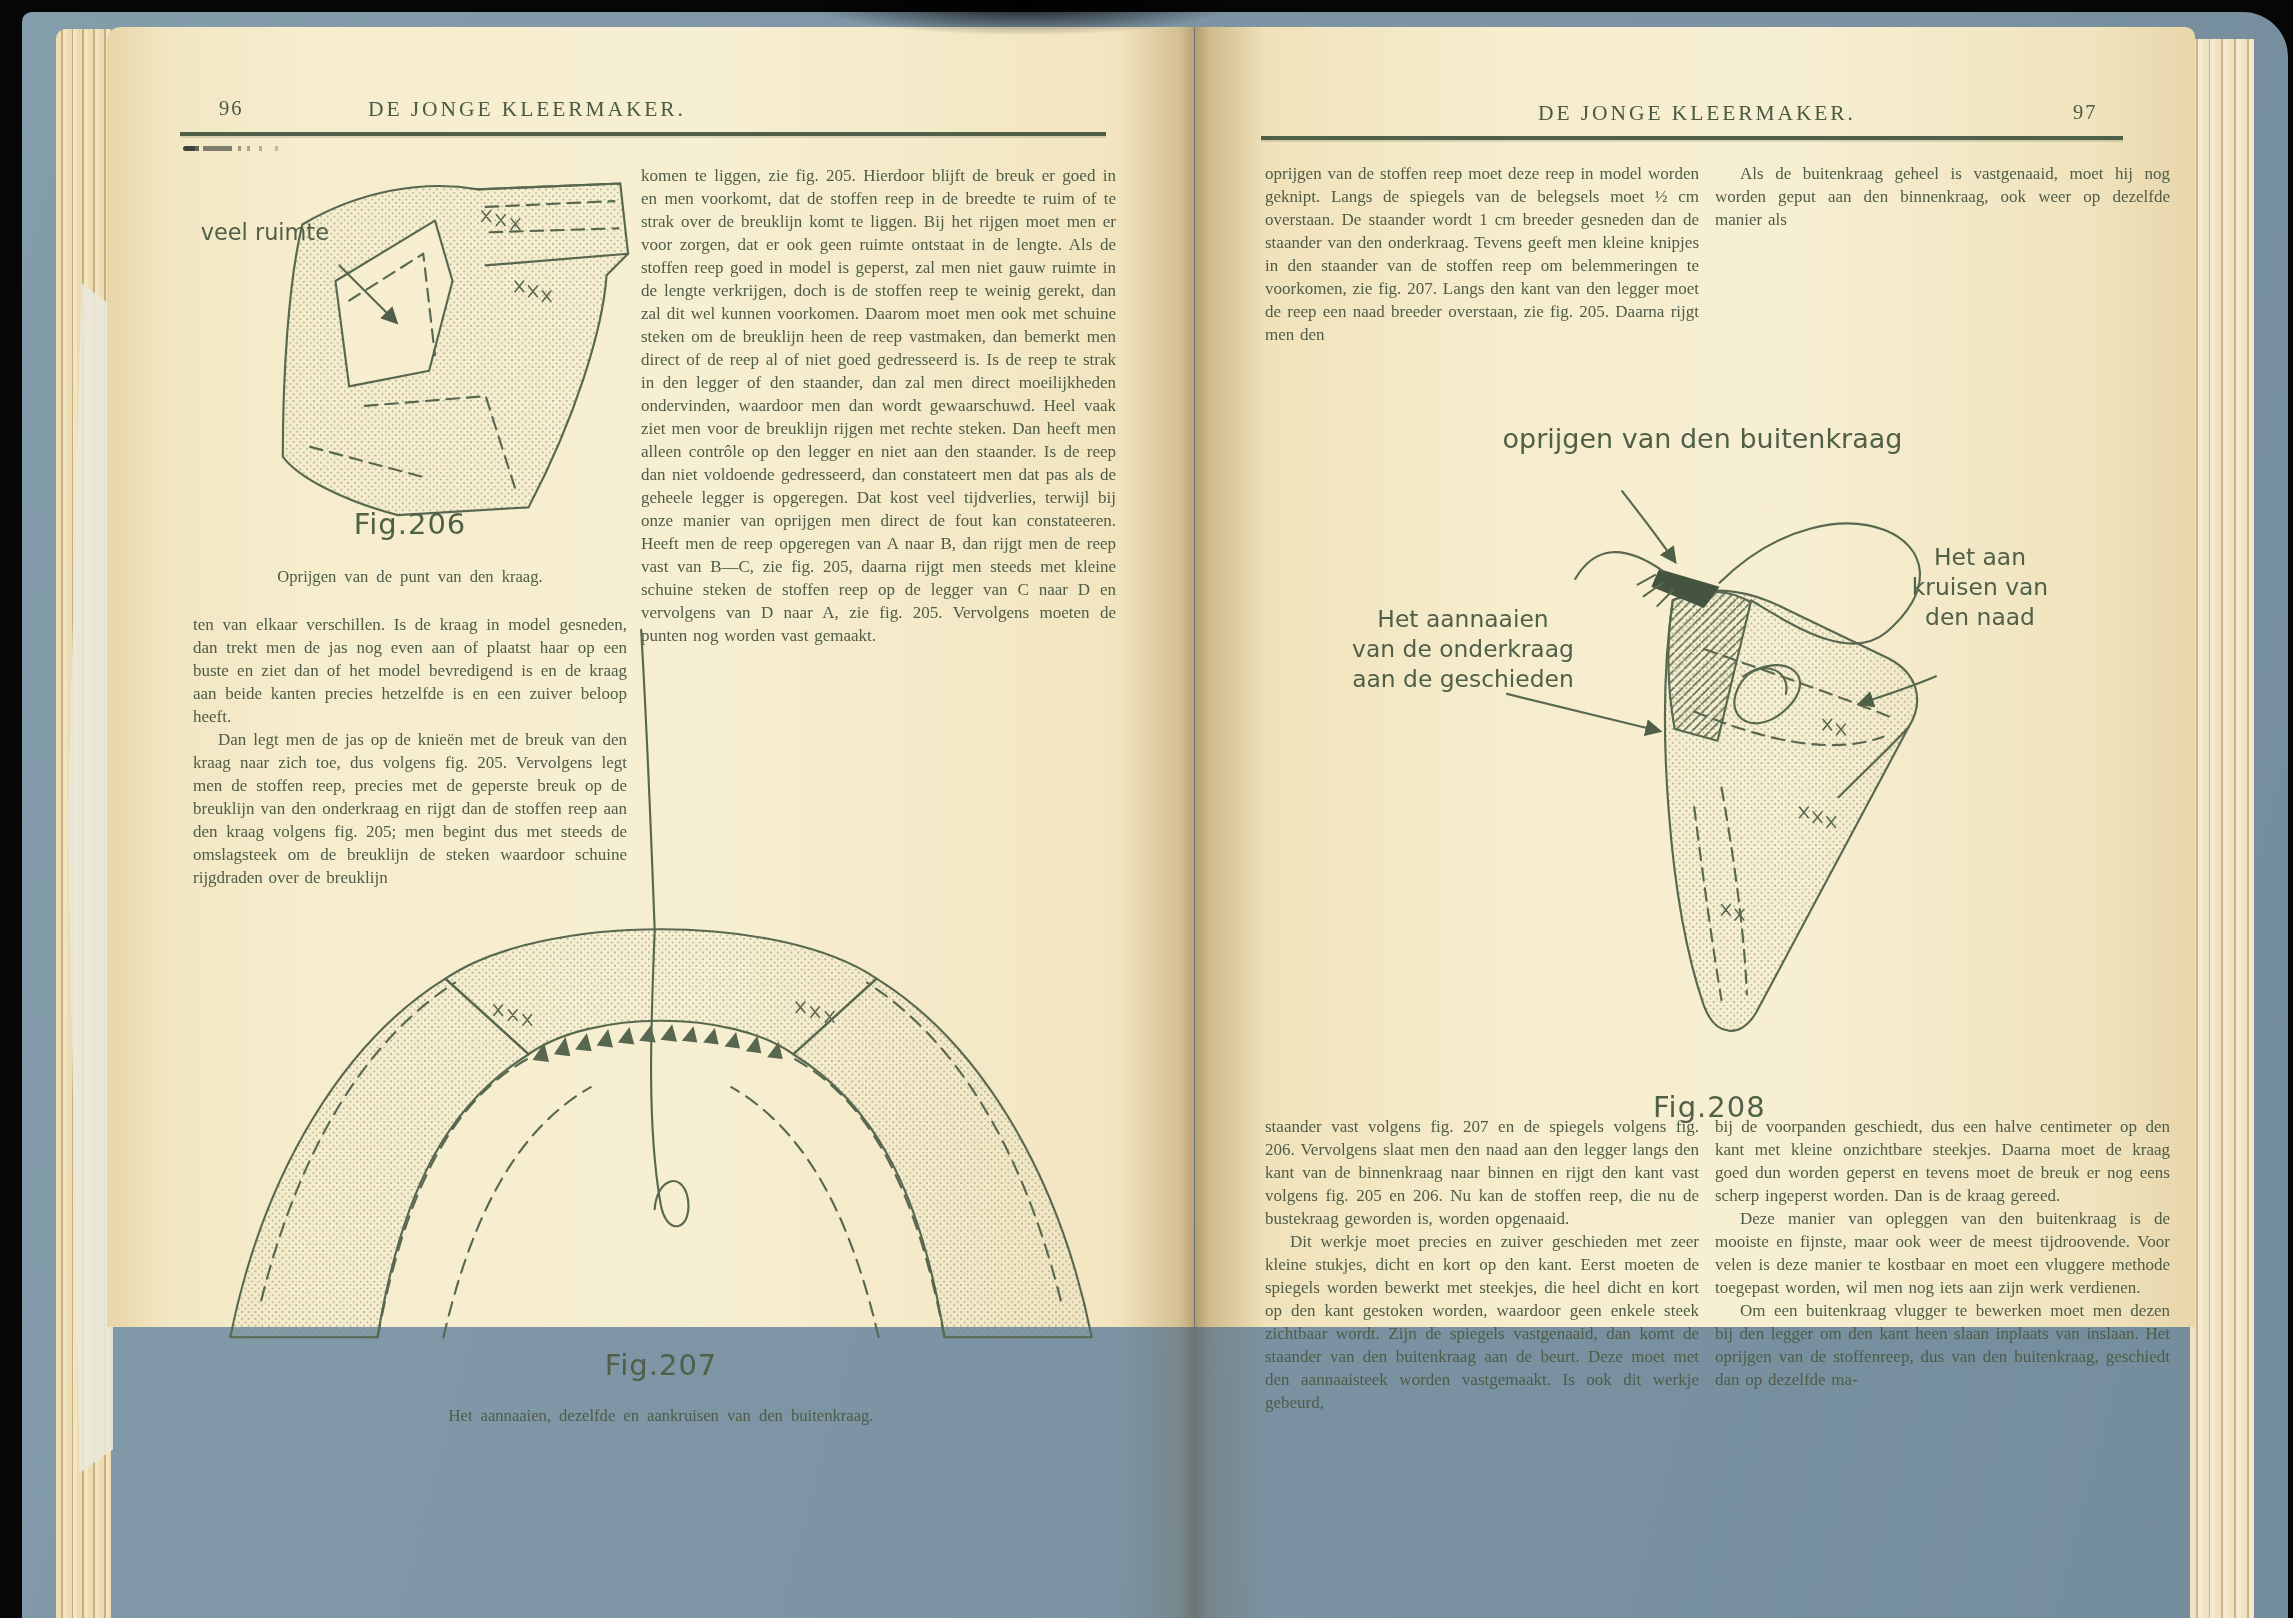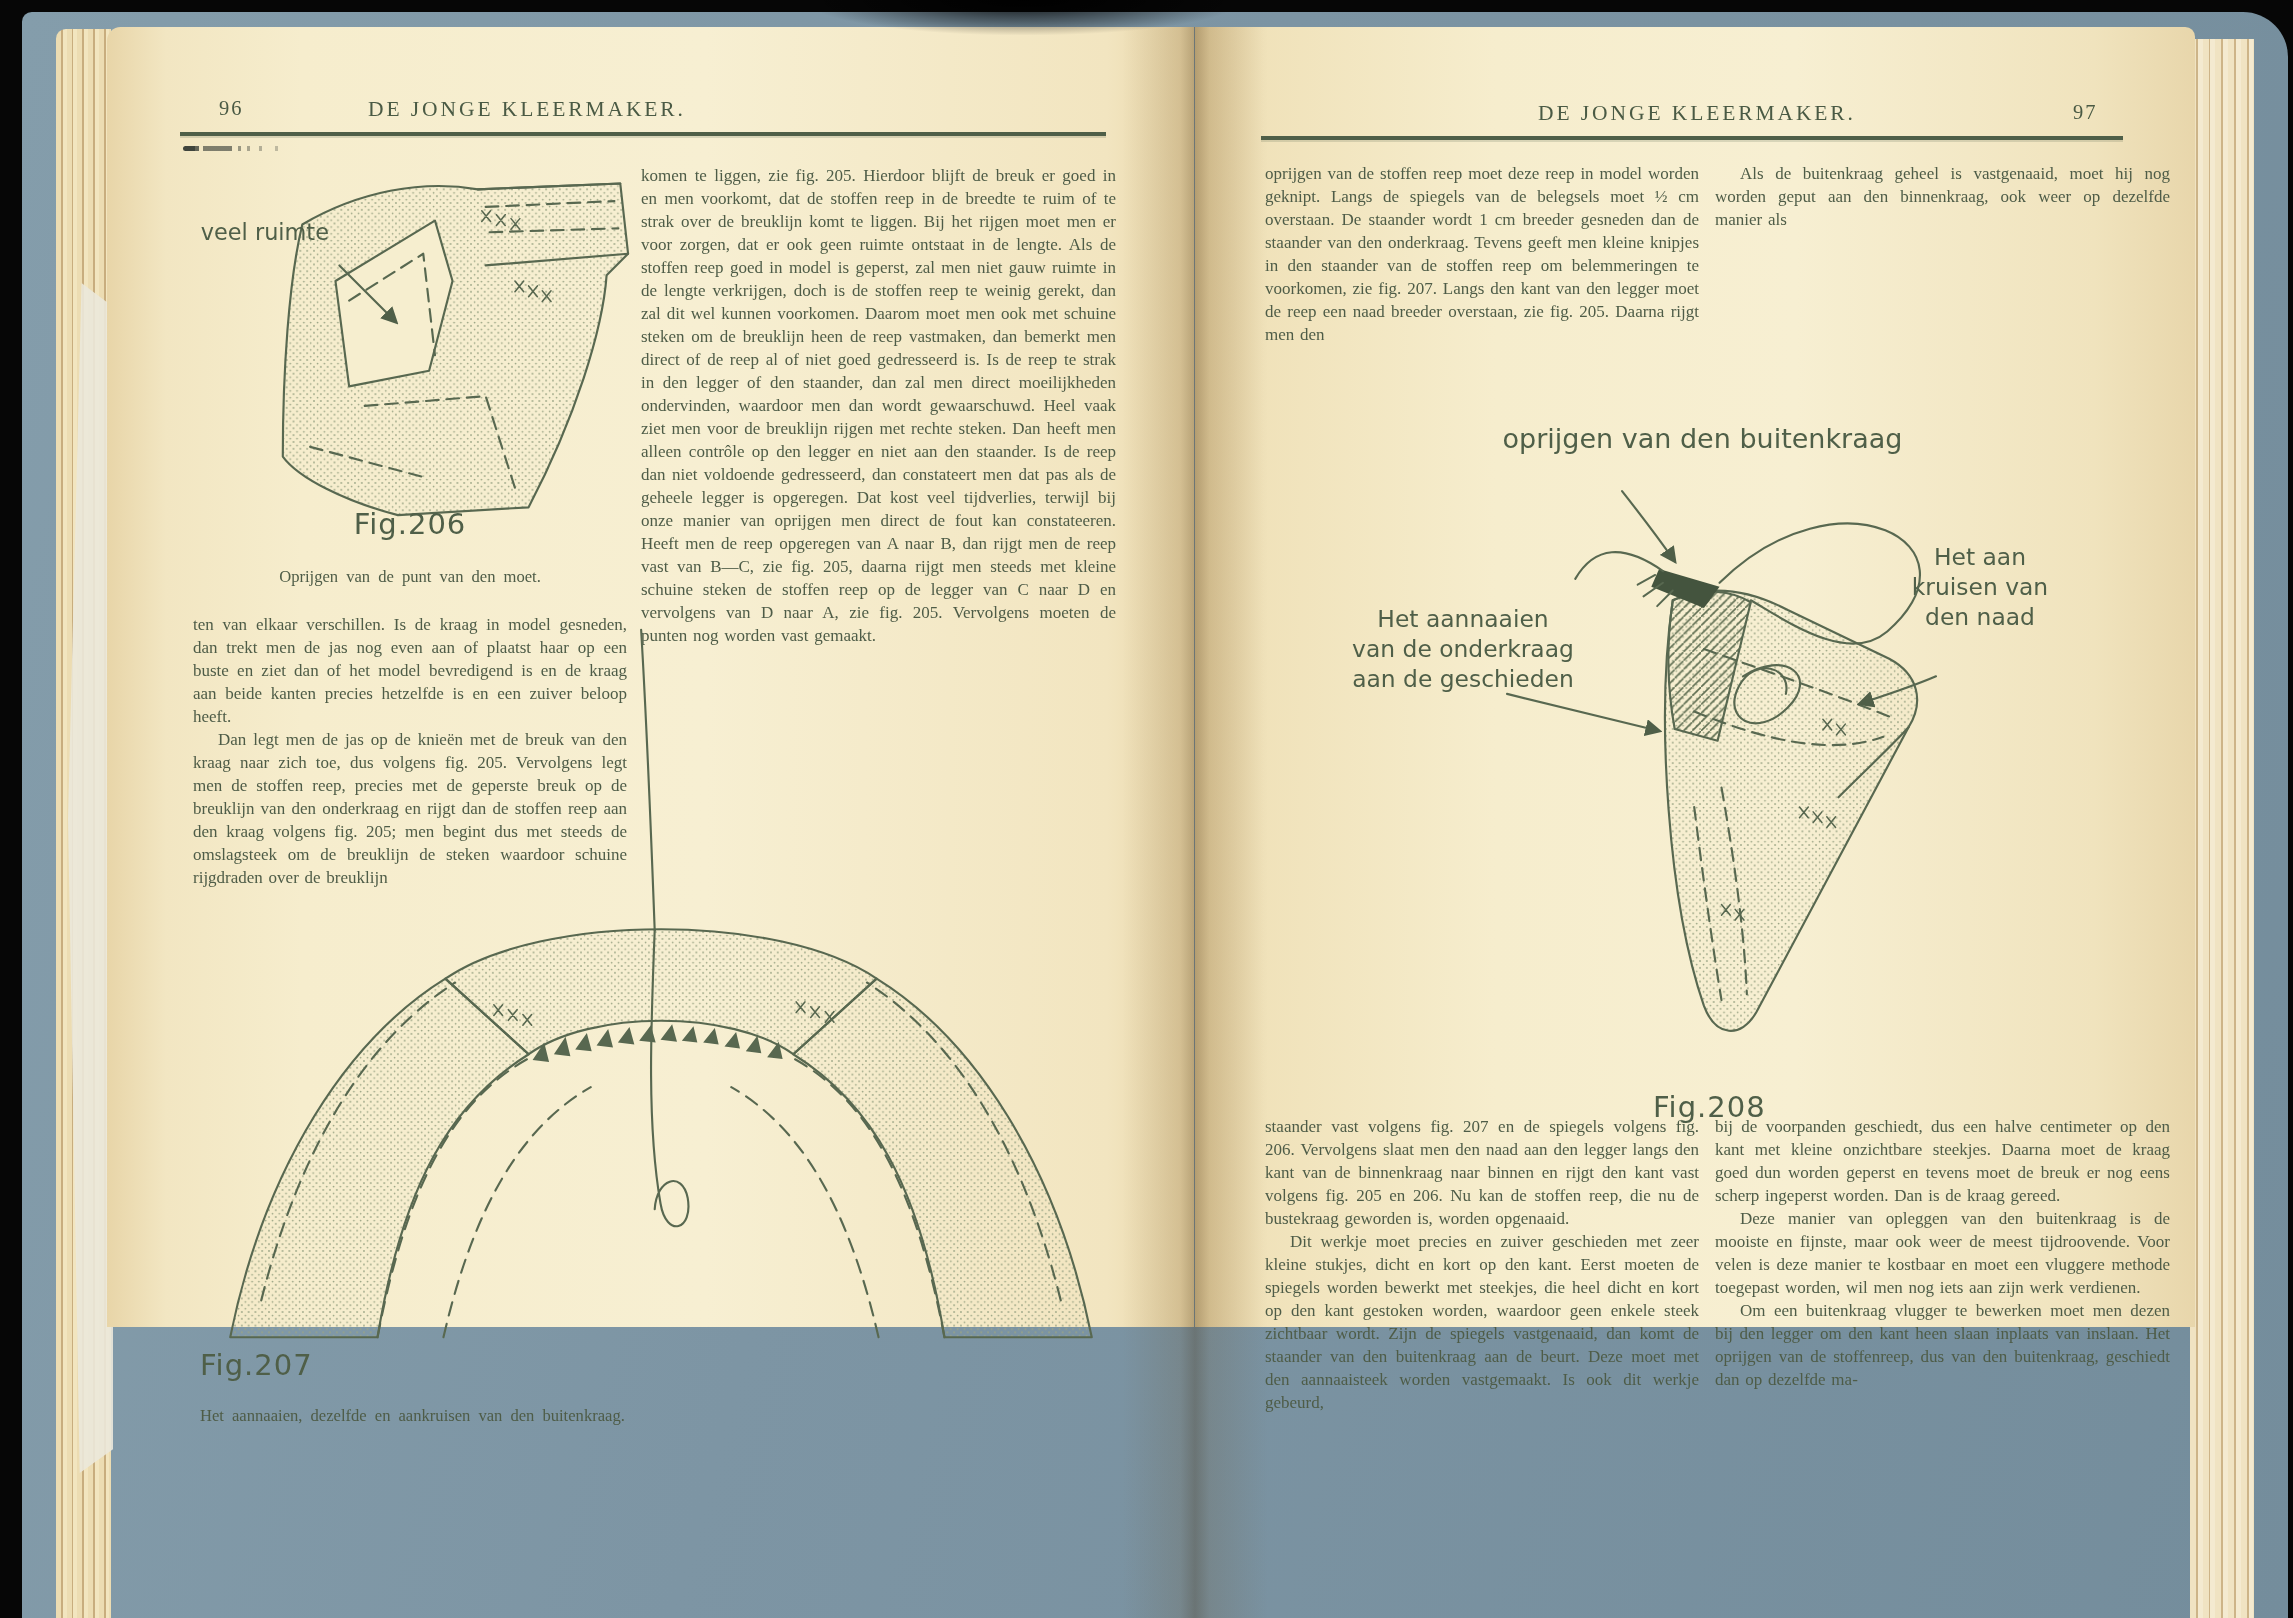--- a/index.html
+++ b/index.html
@@ -38,21 +38,21 @@
   .indent{text-indent:25px;}
   .hand{font-family:"DejaVu Sans",sans-serif;color:#4f5f48;}
   .fig-label{font-size:29px;letter-spacing:1px;}
   .fig-caption{font-size:16.6px;line-height:22.4px;color:#4e5c47;word-spacing:3.9px;}
   .center{text-align:center;}
   .f206-box{position:relative;height:449px;}
   .f206-svg{position:absolute;left:0;top:0;width:441px;height:356px;}
   .f206-ann{position:absolute;left:7.8px;top:55px;font-size:22.4px;}
   .f206-label{position:absolute;left:0;width:100%;top:343px;}
   .f206-cap{position:absolute;left:0;width:100%;top:402px;}
-  .f207-box{position:absolute;left:93px;top:595px;width:922px;text-align:left;}
+  .f207-box{position:absolute;left:93px;top:595px;width:922px;text-align:center;}
   .f207-svg{width:922px;height:722px;display:block;}
   .f207-label{margin-top:3.9px;}
   .f207-cap{margin-top:23.4px;}
   .f208-box{position:absolute;left:146px;top:390px;width:780px;height:751px;}
   .f208-svg{position:absolute;left:88px;top:68px;width:624px;height:566px;}
   .f208-ltop{position:absolute;left:59px;top:5.9px;width:605px;text-align:center;font-size:27px;}
   .f208-lleft{position:absolute;left:0;top:187px;width:244px;text-align:center;font-size:23.4px;line-height:30px;}
   .f208-lright{position:absolute;left:527px;top:125px;width:224px;text-align:center;font-size:23.4px;line-height:30px;}
   .f208-label{position:absolute;left:312px;top:673px;}
   .lblline{display:block;}
@@ -100,21 +100,21 @@
             <polyline stroke-dasharray="13 8" points="304,70 436,66"></polyline>
             <polyline stroke-dasharray="13 8" points="176,248 300,238 330,332"></polyline>
             <polyline stroke-dasharray="13 8" points="120,290 240,322"></polyline>
             <path d="M296,48 l9,11 m0,-11 l-9,11 m15,-7 l9,11 m0,-11 l-9,11 m15,-7 l9,11 m0,-11 l-9,11" stroke-width="1.6"></path>
             <path d="M330,120 l9,11 m0,-11 l-9,11 m14,-6 l9,11 m0,-11 l-9,11 m14,-6 l9,11 m0,-11 l-9,11" stroke-width="1.6"></path>
             <path d="M150,104 L208,162" marker-end="url(#arrowhead)"></path>
           </g>
         </svg>
         <div class="hand f206-ann">veel ruimte</div>
         <div class="hand fig-label f206-label center">Fig.206</div>
-        <div class="fig-caption f206-cap center">Oprijgen van de punt van den moet.</div>
+        <div class="fig-caption f206-cap center">Oprijgen van de punt van den kraag.</div>
       </div>
       <p>ten van elkaar verschillen. Is de kraag in model gesneden, dan trekt men de jas nog even aan of plaatst haar op een buste en ziet dan of het model bevredigend is en de kraag aan beide kanten precies hetzelfde is en een zuiver beloop heeft.</p>
       <p class="indent">Dan legt men de jas op de knieën met de breuk van den kraag naar zich toe, dus volgens fig. 205. Vervolgens legt men de stoffen reep, precies met de geperste breuk op de breuklijn van den onderkraag en rijgt dan de stoffen reep aan den kraag volgens fig. 205; men begint dus met steeds de omslagsteek om de breuklijn de steken waardoor schuine rijgdraden over de breuklijn</p>
     </div>
 
     <div class="col" style="left:534px;top:137px;width:475px;">
       <p>komen te liggen, zie fig. 205. Hierdoor blijft de breuk er goed in en men voorkomt, dat de stoffen reep in de breedte te ruim of te strak over de breuklijn komt te liggen. Bij het rijgen moet men er voor zorgen, dat er ook geen ruimte ontstaat in de lengte. Als de stoffen reep goed in model is geperst, zal men niet gauw ruimte in de lengte verkrijgen, doch is de stoffen reep te weinig gerekt, dan zal dit wel kunnen voorkomen. Daarom moet men ook met schuine steken om de breuklijn heen de reep vastmaken, dan bemerkt men direct of de reep al of niet goed gedresseerd is. Is de reep te strak in den legger of den staander, dan zal men direct moeilijkheden ondervinden, waardoor men dan wordt gewaarschuwd. Heel vaak ziet men voor de breuklijn rijgen met rechte steken. Dan heeft men alleen contrôle op den legger en niet aan den staander. Is de reep dan niet voldoende gedresseerd, dan constateert men dat pas als de geheele legger is opgeregen. Dat kost veel tijdverlies, terwijl bij onze manier van oprijgen men direct de fout kan constateeren. Heeft men de reep opgeregen van A naar B, dan rijgt men de reep vast van B—C, zie fig. 205, daarna rijgt men steeds met kleine schuine steken de stoffen reep op de legger van C naar D en vervolgens van D naar A, zie fig. 205. Vervolgens moeten de punten nog worden vast gemaakt.</p>
     </div>
 
     <div class="f207-box">

